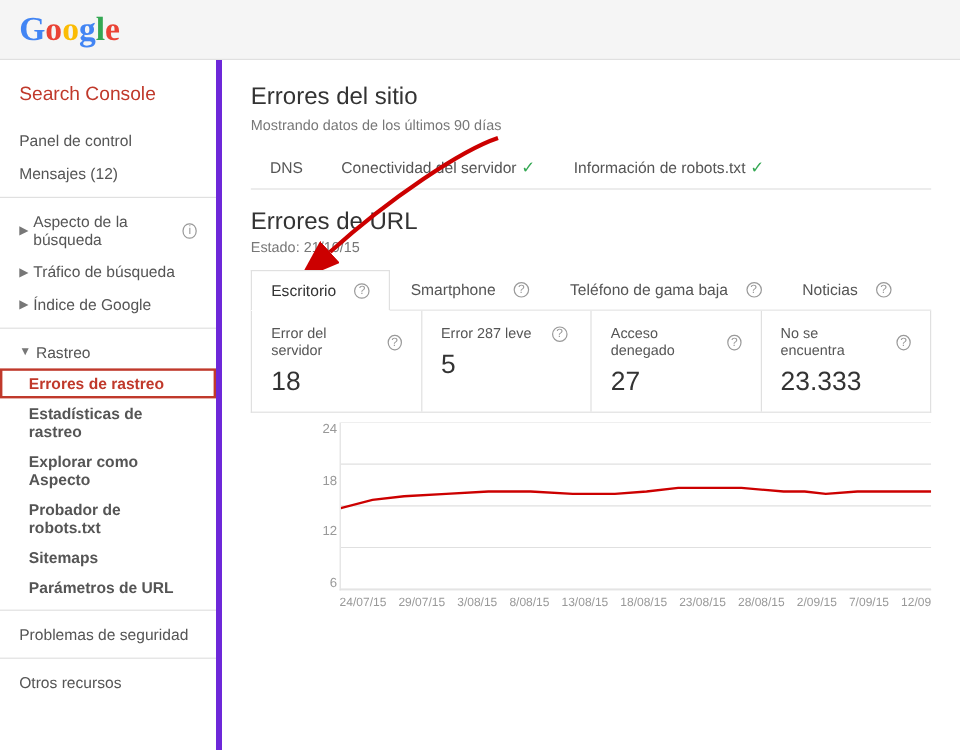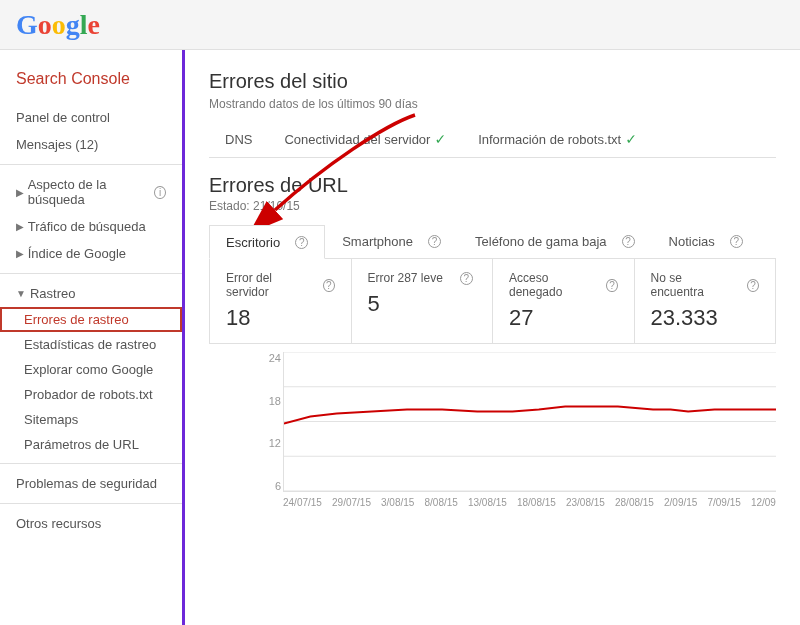--- a/index.html
+++ b/index.html
@@ -12,26 +12,26 @@
     .logo-o1 { color: #ea4335; font-size: 28px; font-weight: bold; font-family: 'Times New Roman', serif; }
     .logo-o2 { color: #fbbc05; font-size: 28px; font-weight: bold; font-family: 'Times New Roman', serif; }
     .logo-g2 { color: #4285f4; font-size: 28px; font-weight: bold; font-family: 'Times New Roman', serif; }
     .logo-l { color: #34a853; font-size: 28px; font-weight: bold; font-family: 'Times New Roman', serif; }
     .logo-e { color: #ea4335; font-size: 28px; font-weight: bold; font-family: 'Times New Roman', serif; }
 
     
     .layout { display: flex; height: calc(625px - 50px); }
 
     
-    .sidebar { width: 185px; min-width: 185px; border-right: 3px solid #6d28d9; padding-top: 12px; overflow-y: auto; background: #fff; }
+    .sidebar { width: 185px; min-width: 185px; border-right: 5px solid #6d28d9; padding-top: 12px; overflow-y: auto; background: #fff; }
     .sidebar-title { color: #c0392b; font-size: 16px; font-weight: normal; padding: 8px 16px 16px; }
     .sidebar-item { padding: 6px 16px; color: #555; cursor: pointer; font-size: 13px; display: flex; align-items: center; gap: 4px; }
     .sidebar-section { padding: 6px 16px; color: #555; font-size: 13px; display: flex; align-items: center; gap: 4px; cursor: pointer; }
     .arrow { font-size: 10px; color: #777; }
-    .sub-item { padding: 5px 24px; color: #555; font-size: 13px; cursor: pointer; }
+    .sub-item { padding: 5px 24px; color: #555; font-size: 13px; cursor: pointer; font-weight: bold; }
     .sub-item.active { color: #c0392b; border: 2px solid #c0392b; padding: 3px 22px; background: #fff; }
     .sidebar-divider { border: none; border-top: 1px solid #e0e0e0; margin: 6px 0; }
 
     
     .main { flex: 1; padding: 20px 24px; overflow-y: auto; position: relative; }
 
     
     .section-title { font-size: 20px; font-weight: normal; color: #333; margin-bottom: 4px; }
     .section-subtitle { font-size: 12px; color: #777; margin-bottom: 12px; }
 
@@ -111,21 +111,21 @@
       <span class="arrow">▼</span>
       <span>Rastreo</span>
     </div>
     <div class="sub-item active">
       <span>Errores de rastreo</span>
     </div>
     <div class="sub-item">
       <span>Estadísticas de rastreo</span>
     </div>
     <div class="sub-item">
-      <span>Explorar como Google</span>
+      <span>Explorar como Aspecto</span>
     </div>
     <div class="sub-item">
       <span>Probador de robots.txt</span>
     </div>
     <div class="sub-item">
       <span>Sitemaps</span>
     </div>
     <div class="sub-item">
       <span>Parámetros de URL</span>
     </div>

